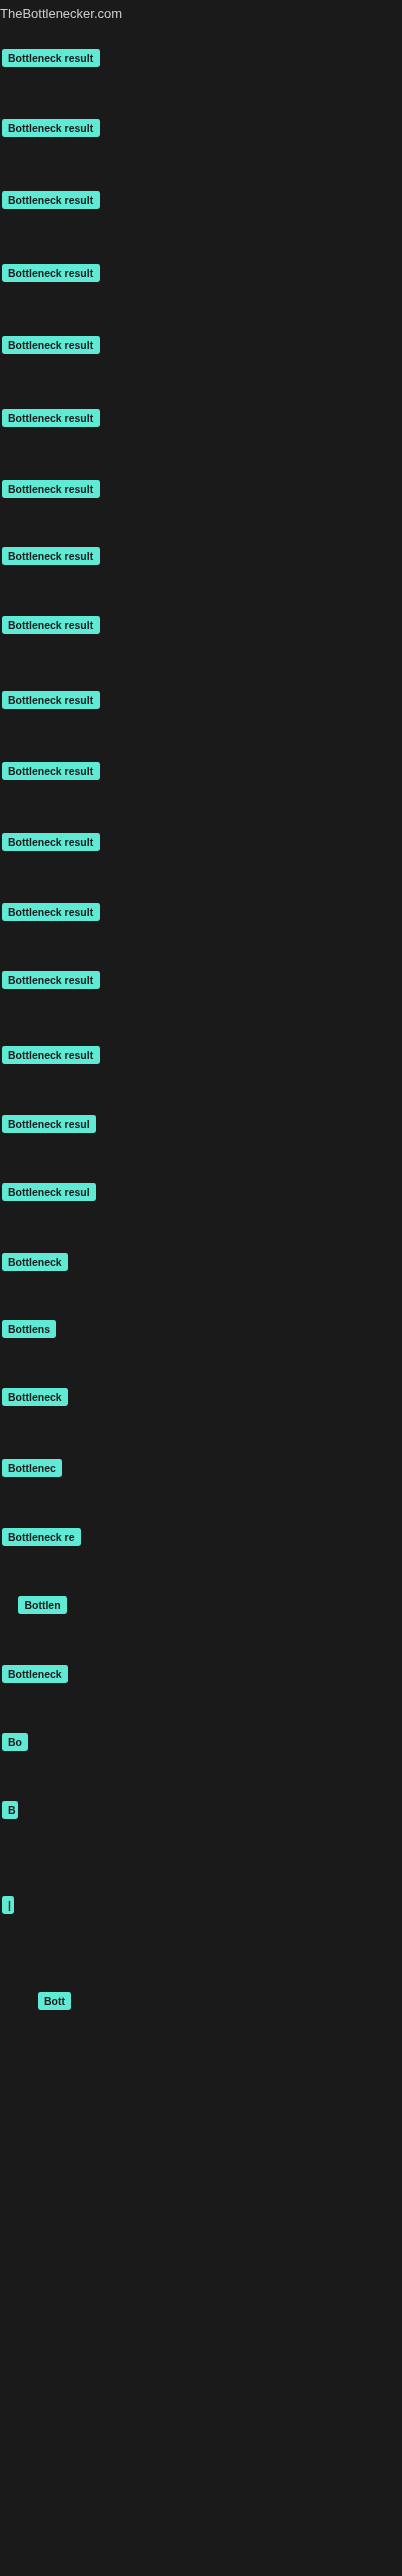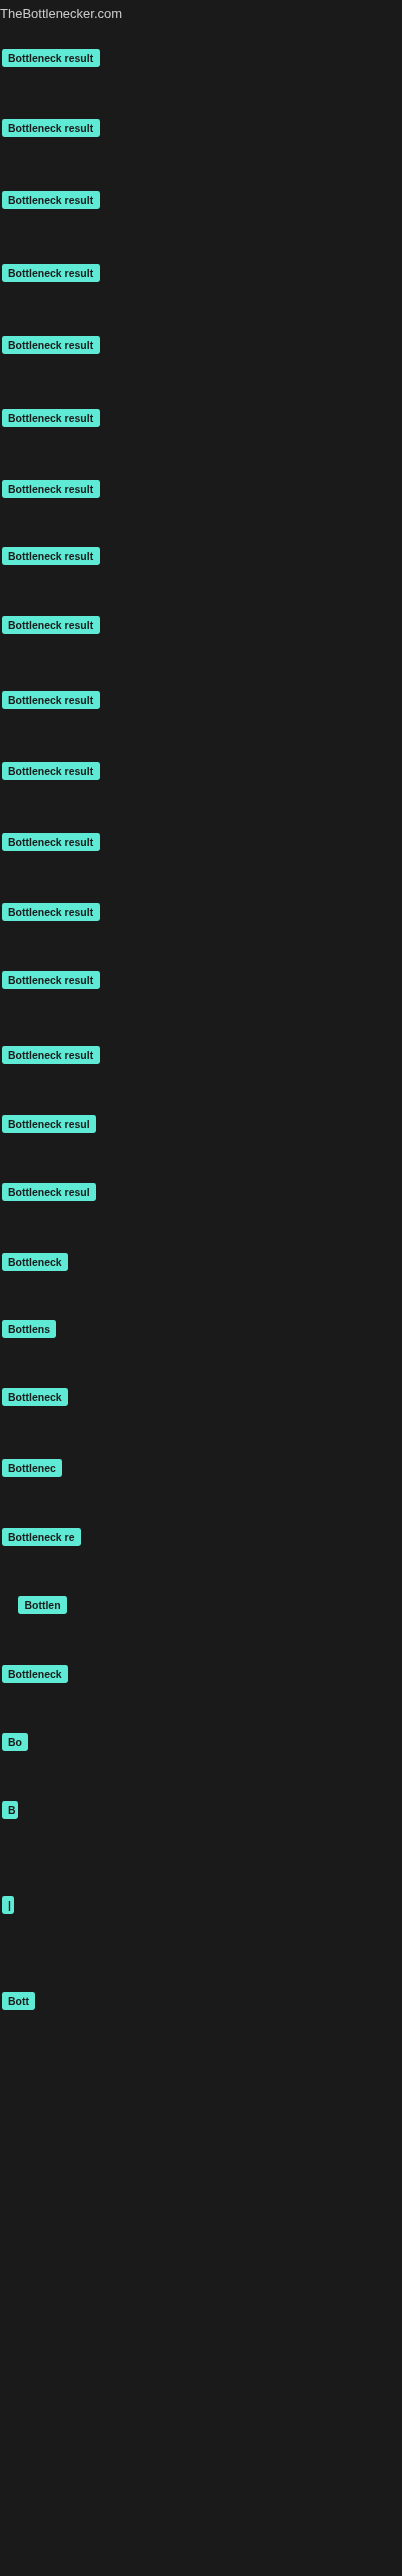--- a/index.html
+++ b/index.html
@@ -67,15 +67,15 @@
     <div class="result-item" style="top: 1225px; left: 1.6px;"><span class="bottleneck-badge" style="max-width: 89px;">Bottleneck</span></div>
     <div class="result-item" style="top: 1292px; left: 1.6px;"><span class="bottleneck-badge" style="max-width: 76px;">Bottlens</span></div>
     <div class="result-item" style="top: 1360px; left: 1.6px;"><span class="bottleneck-badge" style="max-width: 81px;">Bottleneck</span></div>
     <div class="result-item" style="top: 1431px; left: 1.6px;"><span class="bottleneck-badge" style="max-width: 72px;">Bottlenec</span></div>
     <div class="result-item" style="top: 1500px; left: 1.6px;"><span class="bottleneck-badge" style="max-width: 93px;">Bottleneck re</span></div>
     <div class="result-item" style="top: 1568px; left: 18px;"><span class="bottleneck-badge" style="max-width: 64px;">Bottlen</span></div>
     <div class="result-item" style="top: 1637px; left: 1.6px;"><span class="bottleneck-badge" style="max-width: 81px;">Bottleneck</span></div>
     <div class="result-item" style="top: 1705px; left: 1.6px;"><span class="bottleneck-badge" style="max-width: 36px;">Bo</span></div>
     <div class="result-item" style="top: 1773px; left: 1.6px;"><span class="bottleneck-badge" style="max-width: 16px;">B</span></div>
     <div class="result-item" style="top: 1868px; left: 1.6px;"><span class="bottleneck-badge" style="max-width: 4px;">|</span></div>
-    <div class="result-item" style="top: 1964px; left: 1.6px;"><span class="bottleneck-badge" style="max-width: 44px;">Bott</span></div>
+    <div class="result-item" style="top: 1964px; left: 1.6px;"><span class="bottleneck-badge" style="max-width: 44px; margin-left: 36px;">Bott</span></div>
   </div>
 
 
 </body></html>

